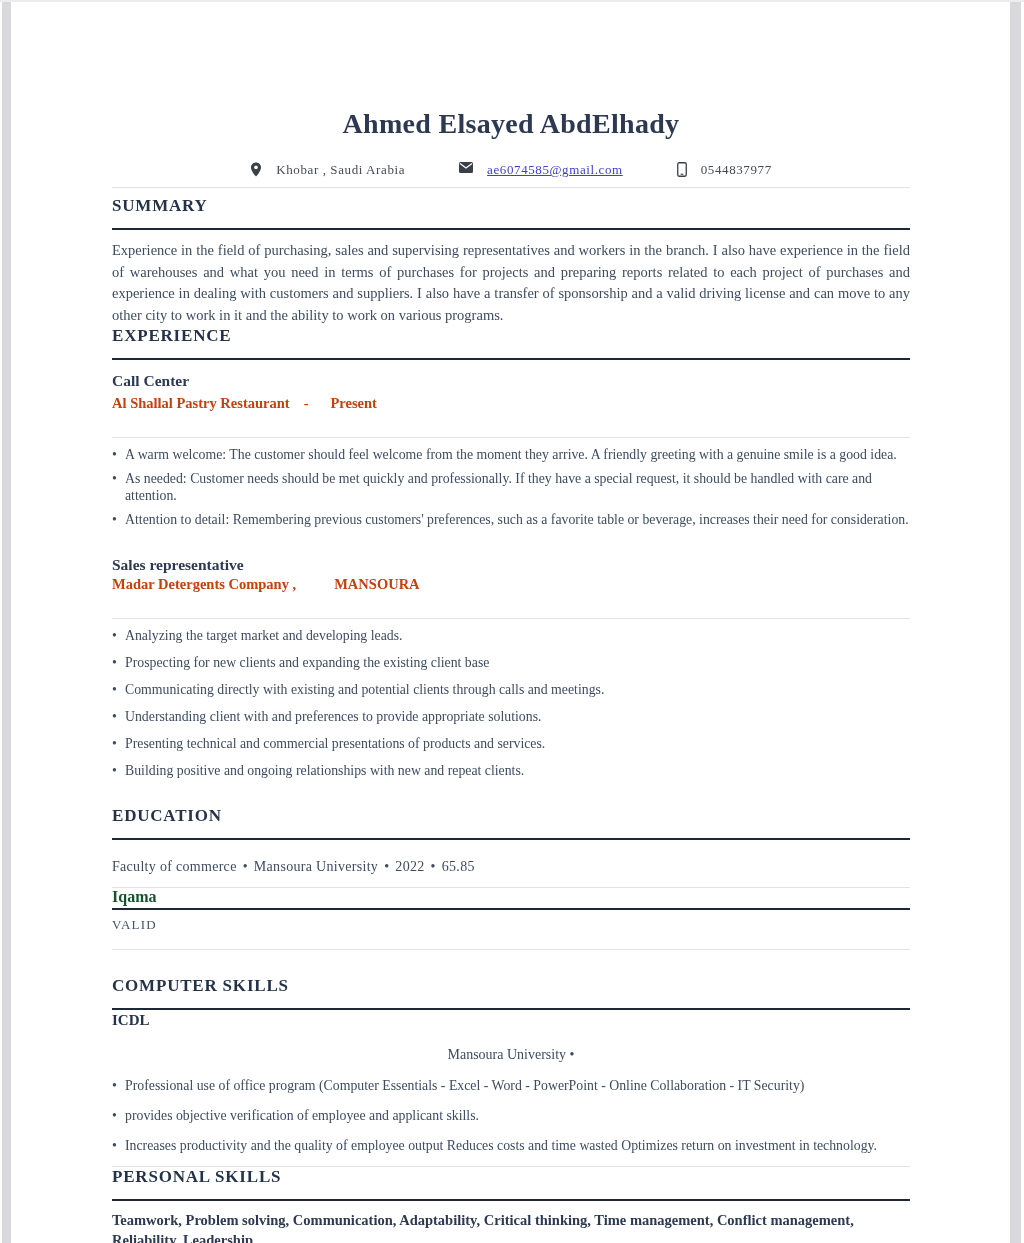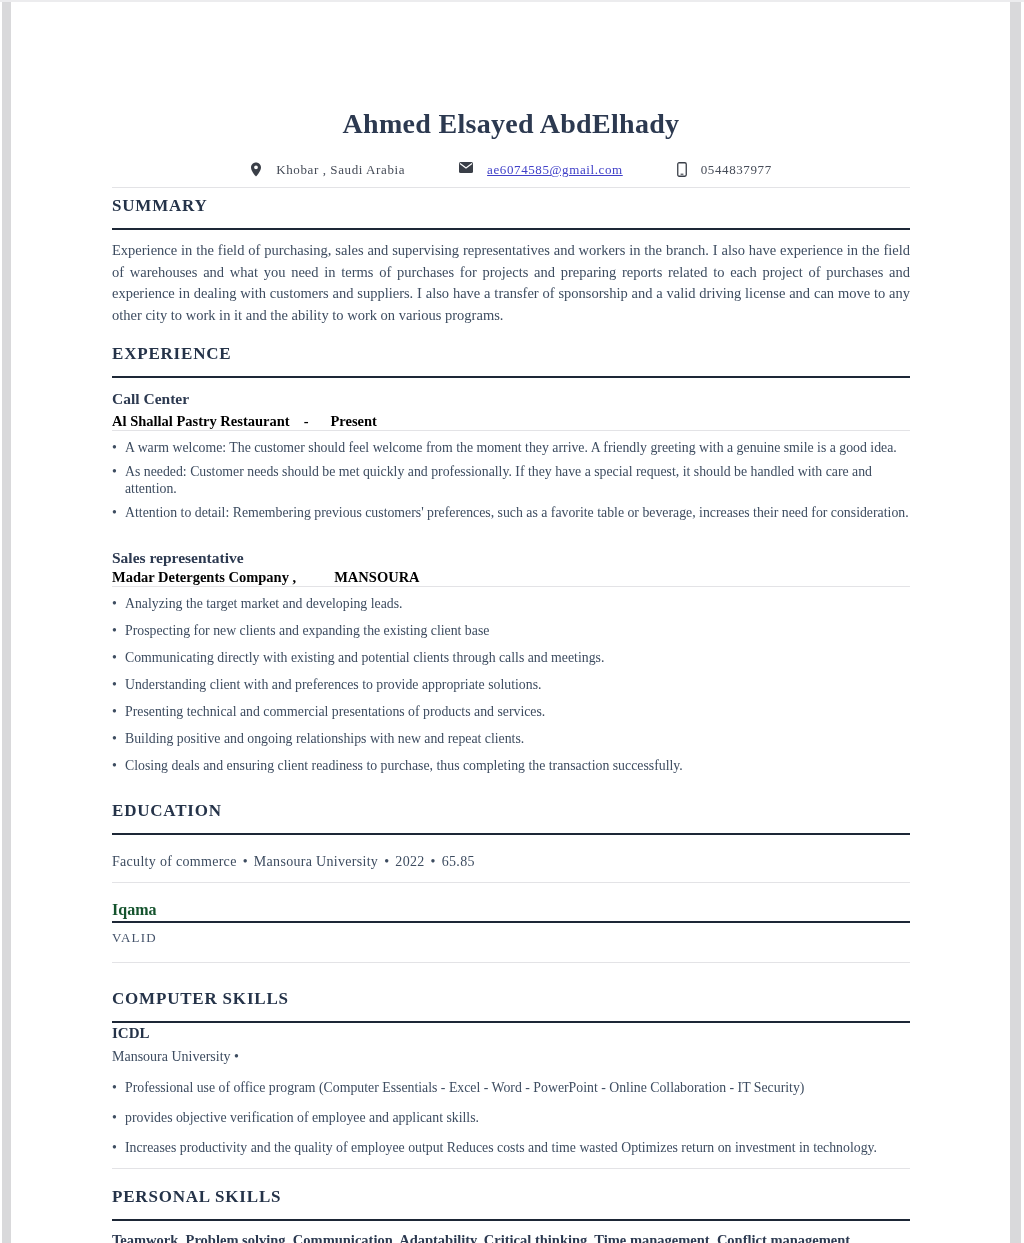--- a/index.html
+++ b/index.html
@@ -47,21 +47,21 @@
   
   .sec-heading {
     font-size: 17px;
     font-weight: 700;
     color: #253349;
     letter-spacing: 0.8px;
     border-bottom: 2.5px solid #1d2736;
     padding-bottom: 12px;
   }
   .mt-sm { margin-top: 8px; }
-  .mt-md { margin-top: 18px; }
+  .mt-md { }
   .mt-lg { margin-top: 26px; }
 
   
   .para {
     margin-top: 10px;
     font-size: 14.5px;
     line-height: 21.5px;
     color: #3d4c60;
     text-align: justify;
   }
@@ -69,22 +69,22 @@
   .job-title {
     margin-top: 12px;
     font-size: 15.5px;
     font-weight: 700;
     color: #2c3950;
   }
   .job-meta {
     margin-top: 5px;
     font-size: 14.5px;
     font-weight: 700;
-    color: #000000;
-    padding-bottom: 0;
+    color: #c2410c;
+    padding-bottom: 25px;
     border-bottom: 1px solid #e3e3e6;
   }
   .job-meta .sep { margin: 0 22px 0 14px; }
   .job-meta .right { margin-left: 38px; }
 
   ul.blist { list-style: none; margin-top: 8px; }
   ul.blist li {
     position: relative;
     padding-left: 13px;
     font-size: 13.8px;
@@ -125,21 +125,21 @@
     padding-bottom: 16px;
     border-bottom: 1px solid #e3e3e6;
   }
 
   .icdl {
     margin-top: 2px;
     font-size: 15px;
     font-weight: 700;
     color: #253349;
   }
-  .cs-inst { margin-top: 7px; font-size: 14px; color: #3d4c60; }
+  .cs-inst { margin-top: 18px; font-size: 14px; color: #3d4c60; text-align: center; }
   .cs-rule { border: none; border-top: 1px solid #e3e3e6; margin-top: 6px; }
 
   .pskills {
     margin-top: 10px;
     font-size: 14.5px;
     font-weight: 700;
     line-height: 19.5px;
     color: #2c3950;
   }
   .pskills .line2 { font-size: 14px; }
@@ -207,21 +207,20 @@
   <div class="job-meta" style="margin-top:2px;">
     <span>Madar Detergents Company ,</span><span class="right">MANSOURA</span>
   </div>
   <ul class="blist loose">
     <li>Analyzing the target market and developing leads.</li>
     <li>Prospecting for new clients and expanding the existing client base</li>
     <li>Communicating directly with existing and potential clients through calls and meetings.</li>
     <li>Understanding client with and preferences to provide appropriate solutions.</li>
     <li>Presenting technical and commercial presentations of products and services.</li>
     <li>Building positive and ongoing relationships with new and repeat clients.</li>
-    <li>Closing deals and ensuring client readiness to purchase, thus completing the transaction successfully.</li>
   </ul>
 
   <div class="sec-heading mt-lg">EDUCATION</div>
   <div class="edu-entry">
     <span>Faculty of commerce</span><span class="dot">•</span><span>Mansoura University</span><span class="dot">•</span><span>2022</span><span class="dot">•</span><span>65.85</span>
   </div>
 
   <div class="sub-heading mt-md">Iqama</div>
   <div class="valid-text">VALID</div>
 

